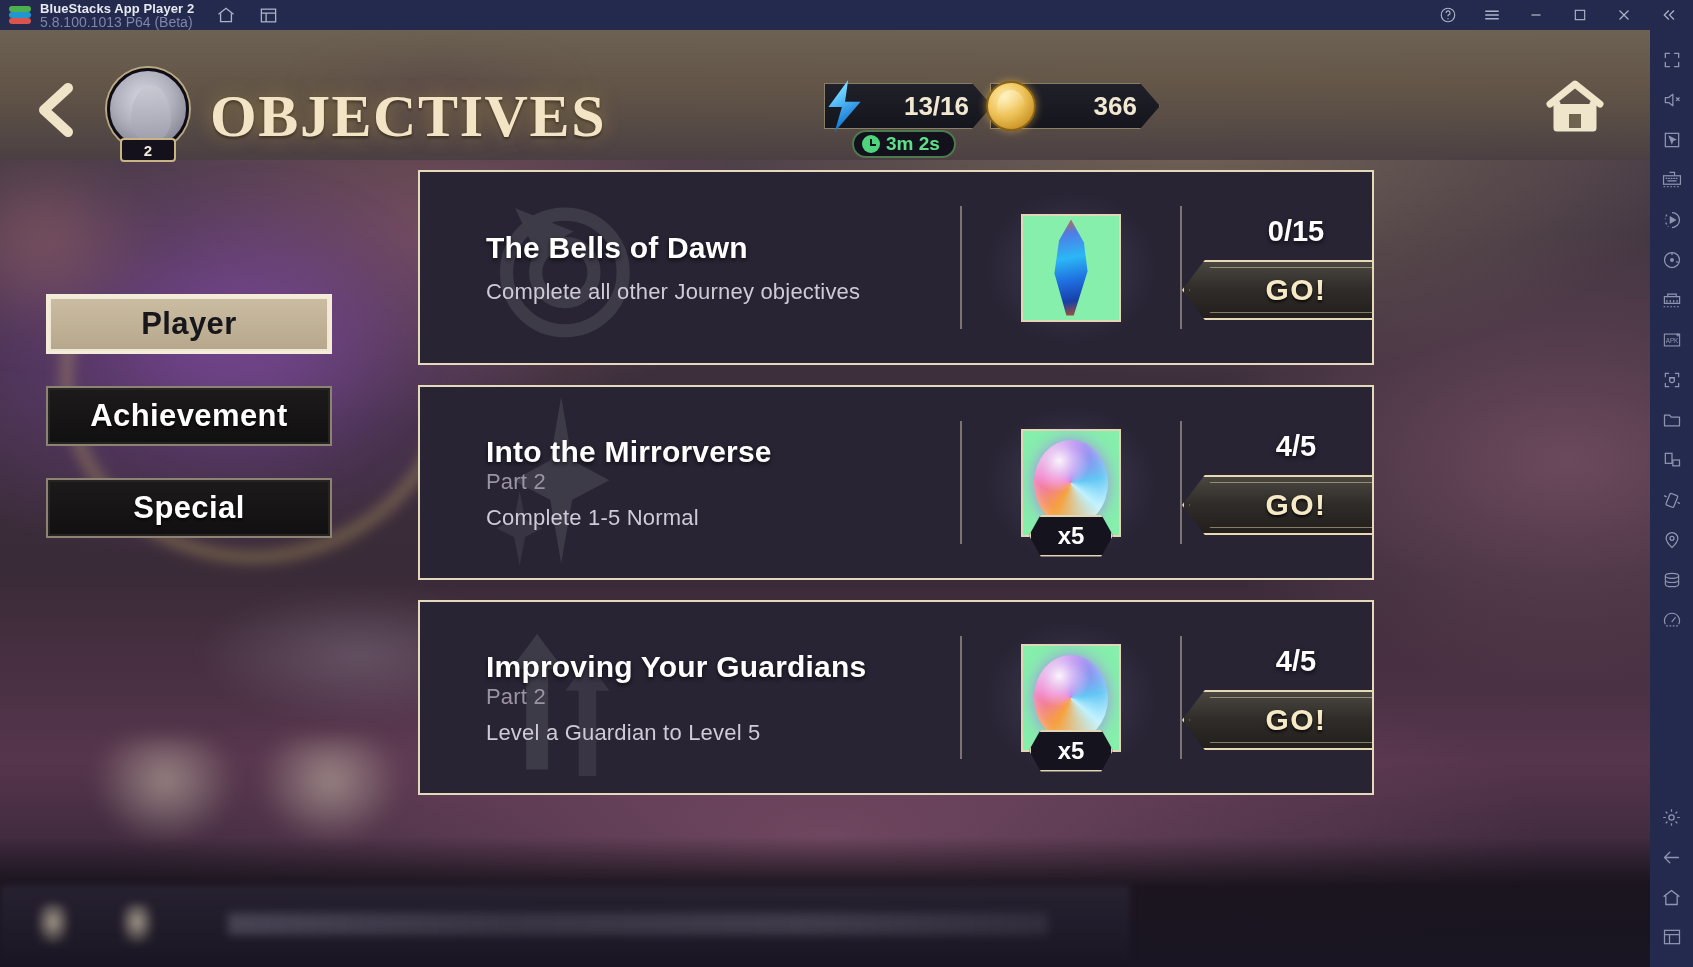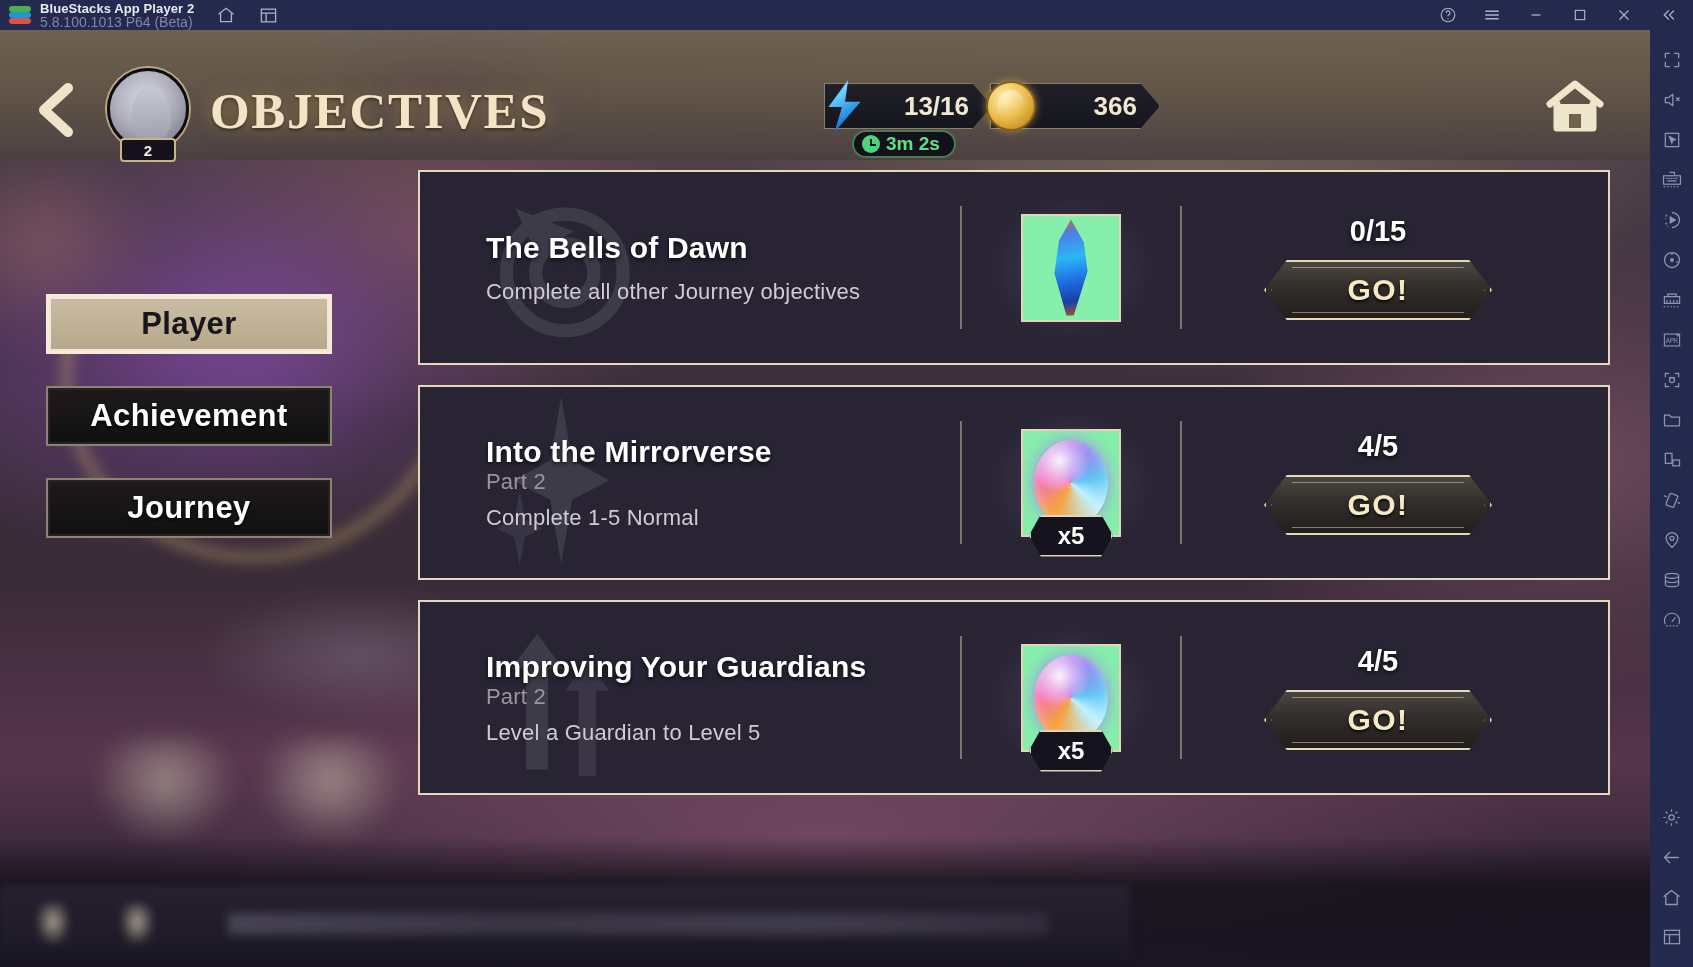--- a/index.html
+++ b/index.html
@@ -154,21 +154,21 @@
   }
   #avatar-lv {
     position:absolute; left:13px; top:70px; width:56px; height:24px;
     background:#15111c; border:2px solid #c9b584; border-radius:4px;
     display:flex; align-items:center; justify-content:center;
     color:#f0ead8; font-size:15px; font-weight:bold;
   }
   #page-title {
     position:absolute; left:210px; top:52px;
     font-family:"Liberation Serif", serif;
-    font-size:51px; font-weight:bold; letter-spacing:1.6px;
+    font-size:60px; font-weight:bold; letter-spacing:1.6px;
     color:#f2e4c4;
     text-shadow: 0 0 18px rgba(180,150,70,.55), 0 2px 3px rgba(0,0,0,.5);
   }
 
   
   .res { position:absolute; top:52px; height:48px; display:flex; align-items:center; }
   .res-plate {
     height:46px; background: linear-gradient(180deg,#20202a,#15151d);
     border:1px solid rgba(212,194,150,.6);
     display:flex; align-items:center; justify-content:flex-end;
@@ -245,21 +245,21 @@
   }
   .tab.active {
     background: linear-gradient(180deg,#cbbda3 0%, #b6a78c 100%);
     border:3px solid #f4ecd8;
     color:#17161a;
     box-shadow: inset 0 0 0 2px rgba(245,238,219,.9);
     text-shadow:none;
   }
 
   
-  #cards { position:absolute; left:418px; top:140px; width:1192px; z-index:6; }
+  #cards { position:absolute; left:418px; top:140px; width:956px; z-index:6; }
   .card {
     position:relative;
     height:195px; margin-bottom:20px;
     background:#282434;
     border:2px solid #e4d9bb;
     display:flex; align-items:stretch;
     overflow:hidden;
   }
   .card-wm {
     position:absolute; left:44px; top:10px; width:190px; height:175px;
@@ -476,21 +476,21 @@
   </div>
 
   <div id="tabs">
     <div class="tab active">
       <span>Player</span>
     </div>
     <div class="tab inactive">
       <span>Achievement</span>
     </div>
     <div class="tab inactive">
-      <span>Journey</span>
+      <span>Special</span>
     </div>
   </div>
 
   <div id="cards">
 
     <div class="card one">
       <svg class="card-wm" viewBox="0 0 120 120" fill="none" stroke="#ffffff" stroke-width="9">
         <circle cx="64" cy="62" r="40"></circle>
           <circle cx="64" cy="62" r="20"></circle>
         <path d="M30 18l14 30 26-14z" fill="#ffffff" stroke="none"></path>

